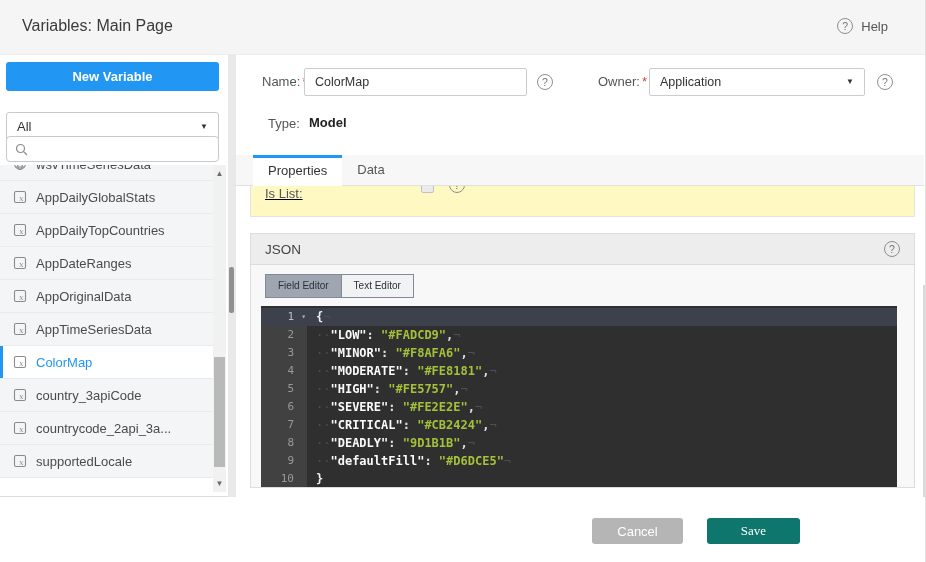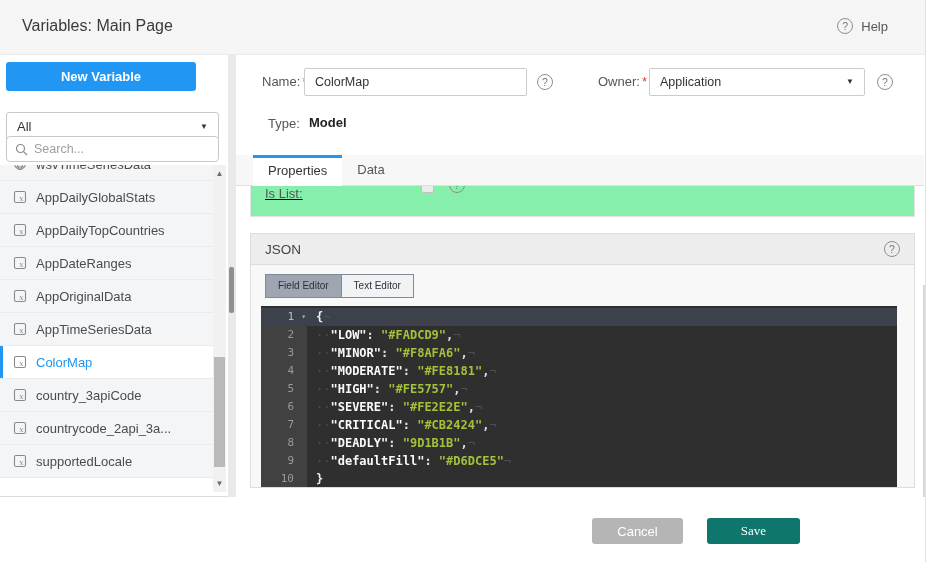--- a/index.html
+++ b/index.html
@@ -17,21 +17,21 @@
            width:16px; height:16px; border:1px solid #8f8f8f; border-radius:50%;
            color:#777; font-size:10.5px; line-height:1; }
   .help-wrap .lbl { font-size:13px; color:#555; }
 
   
   .body { position:absolute; left:0; top:55px; width:926px; height:442px; background:#fff;
           border-bottom:1px solid #dcdcdc; }
 
   
   .sidebar { position:absolute; left:0; top:0; width:228px; height:442px; }
-  .btn-new { position:absolute; left:6px; top:7px; width:190px; height:29px;
+  .btn-new { position:absolute; left:6px; top:7px; width:213px; height:29px;
              background:#2196f3; color:#fff; border:none; border-radius:3px;
              font-size:13px; font-weight:700; font-family:inherit; cursor:pointer; }
   .filter-select { position:absolute; left:6px; top:57px; width:213px; height:29px;
                    background:#fff; border:1px solid #c9c9c9; border-radius:3px;
                    font-size:13px; color:#333; line-height:27px; padding-left:10px; cursor:pointer; }
   .filter-select .caret { position:absolute; right:10px; top:0; font-size:8px; color:#333; line-height:27px; }
   .search-box { position:absolute; left:6px; top:81px; width:213px; height:26px;
                 background:#fff; border:1px solid #c9c9c9; border-radius:4px;
                 display:flex; align-items:center; padding-left:8px; gap:6px; }
   .search-box input { border:none; outline:none; font-size:12.5px; color:#444; width:160px;
@@ -73,21 +73,21 @@
   .type-label { position:absolute; left:32px; top:61px; }
   .type-value { position:absolute; left:73px; top:60px; font-size:13px; font-weight:700; color:#222; }
 
   .tabstrip { position:absolute; left:0; top:100px; width:688px; height:31px;
               background:#f7f7f7; border-bottom:1px solid #e0e0e0; display:flex; }
   .tab { height:31px; padding:0 15px; font-size:13px; color:#555; line-height:29px; cursor:pointer; }
   .tab.active { background:#fff; border-top:3px solid #2196f3; color:#333; margin-bottom:-1px; line-height:26px; }
   .tab.first { margin-left:17px; }
 
   .islist-panel { position:absolute; left:14px; top:131px; width:665px; height:31px;
-                  background:#86efac; border:1px solid #e3e3e3; border-top:none; overflow:hidden;text-decoration:underline; }
+                  background:#fef9c3; border:1px solid #e3e3e3; border-top:none; overflow:hidden;text-decoration:underline; }
   .islist-inner { margin-top:-7px; display:flex; align-items:center; height:28px; }
   .islist-inner .fld-label { margin-left:14px; }
   .checkbox { position:absolute; left:170px; top:1px; width:13px; height:13px;
               background:#ebebeb; border:1px solid #c2c2c2; border-radius:2px; cursor:pointer; }
   .q-islist { position:absolute; left:198px; top:-2px; }
 
   .json-panel { position:absolute; left:14px; top:178px; width:665px; height:255px;
                 border:1px solid #ddd; background:#f8f8f8; }
   .json-header { height:31px; background:#ededed; border-bottom:1px solid #dcdcdc;
                  display:flex; align-items:center; justify-content:space-between; padding:0 14px; }
@@ -143,21 +143,20 @@
         <span>All</span>
         <span class="caret">▼</span>
       </div>
       <div class="search-box">
         <span style="display:inline-flex;">
           <svg width="13" height="13" viewBox="0 0 13 13">
               <circle cx="5.5" cy="5.5" r="4" fill="none" stroke="#8a8a8a" stroke-width="1.2"></circle>
               <line x1="8.6" y1="8.6" x2="12" y2="12" stroke="#8a8a8a" stroke-width="1.2"></line>
             </svg>
         </span>
-        <input type="text" placeholder="Search..." style="">
       </div>
       <div class="var-list" id="var-list">
           <div class="var-row first">
             <span class="vicon">
               <svg width="14" height="14" viewBox="0 0 14 14">
                 <circle cx="7" cy="7" r="5.4" fill="none" stroke="#808080" stroke-width="1"></circle>
                 <ellipse cx="7" cy="7" rx="2.4" ry="5.4" fill="none" stroke="#808080" stroke-width="1"></ellipse>
                 <line x1="1.6" y1="7" x2="12.4" y2="7" stroke="#808080" stroke-width="1"></line>
                 <line x1="2.4" y1="4" x2="11.6" y2="4" stroke="#808080" stroke-width="1"></line>
                 <line x1="2.4" y1="10" x2="11.6" y2="10" stroke="#808080" stroke-width="1"></line>

